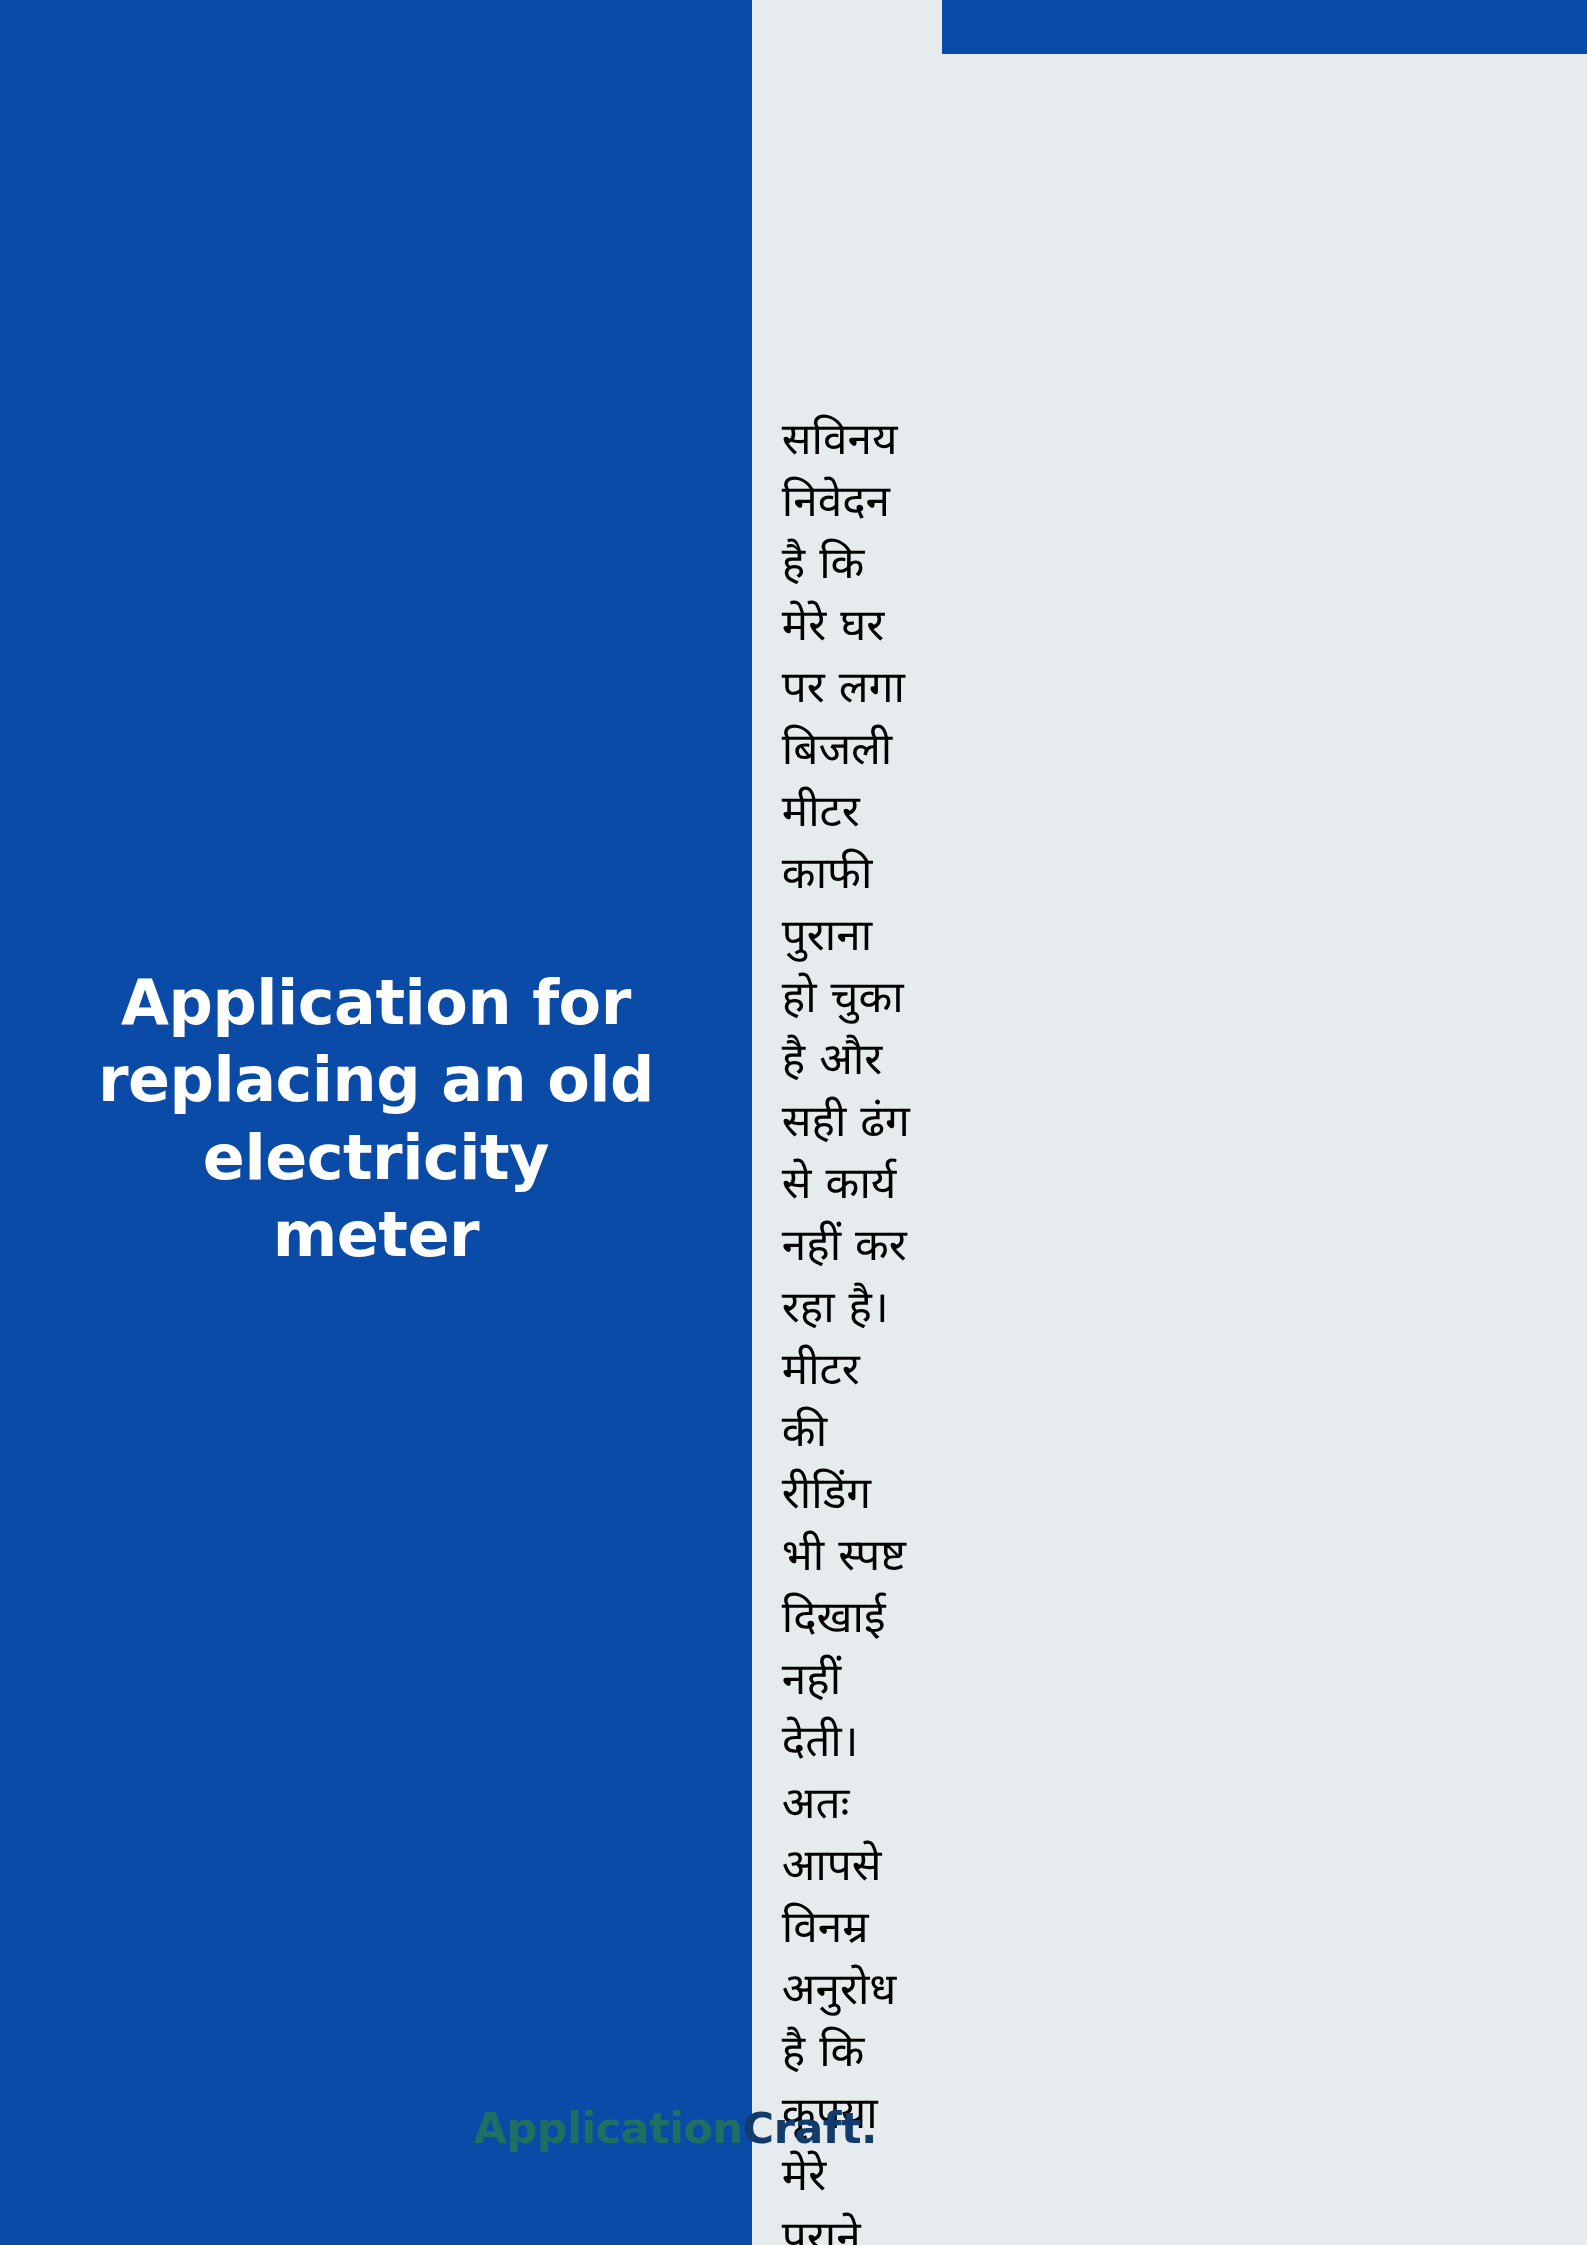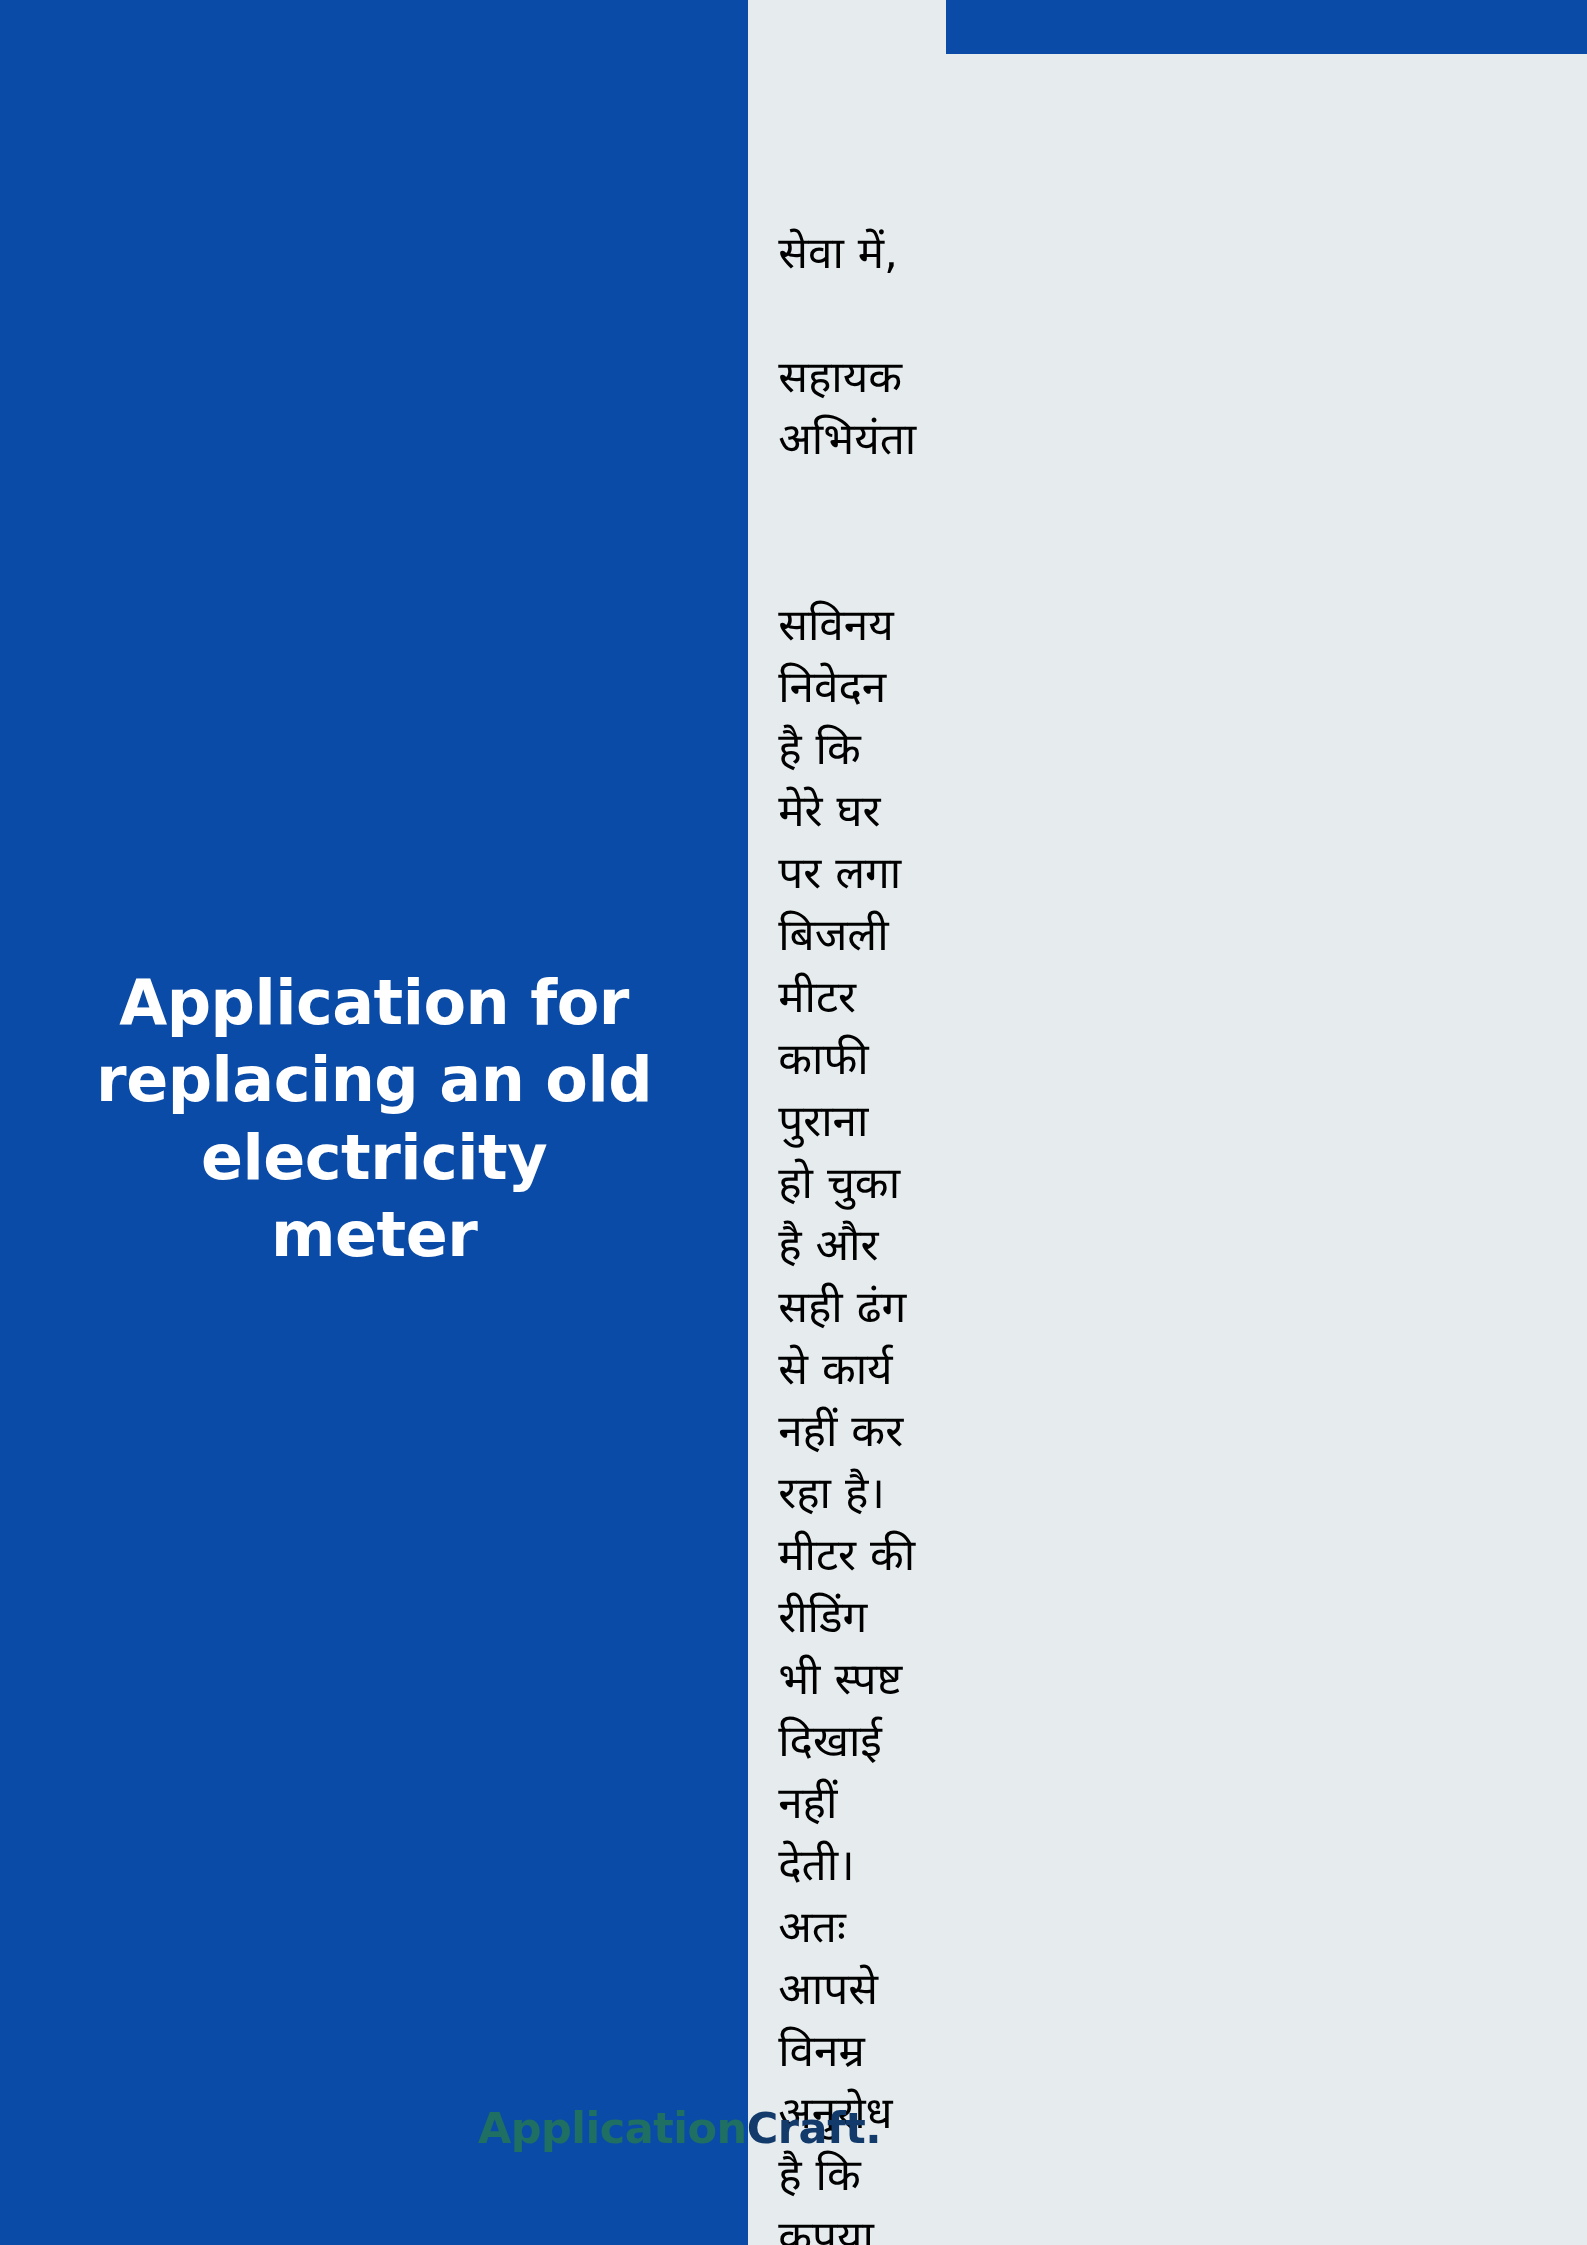--- a/index.html
+++ b/index.html
@@ -96,24 +96,22 @@
 
 <div class="page">
 
   <div class="header-bar">
     <div class="header-title">Application for replacing an old electricity meter</div>
   </div>
 
   <div class="body-area">
     <div class="letter">
 
-      <span class="line">सेवा में,</span>
       <span class="blank-line"></span>
 
-      <span class="line">सहायक अभियंता</span>
       <span class="blank-line"></span>
 
       <span class="blank-line"></span>
 
       <span class="para-flow">सविनय निवेदन है कि मेरे घर पर लगा बिजली मीटर काफी पुराना हो चुका है और सही ढंग से कार्य नहीं कर रहा है। मीटर की रीडिंग भी स्पष्ट दिखाई नहीं देती।</span>
       <span class="para-flow">अतः आपसे विनम्र अनुरोध है कि कृपया मेरे पुराने मीटर को बदलकर नया मीटर लगवाने की कृपा करें।</span>
       <span class="blank-line"></span>
 
     </div>
 

